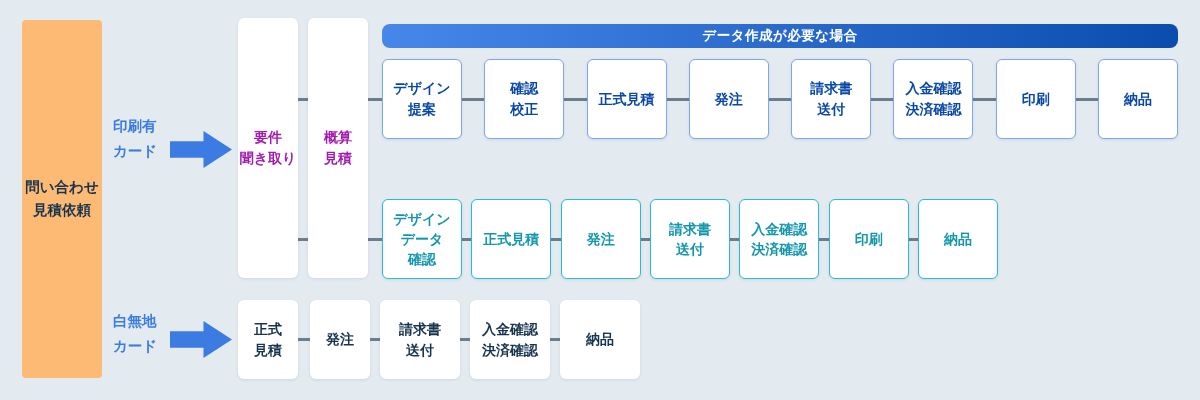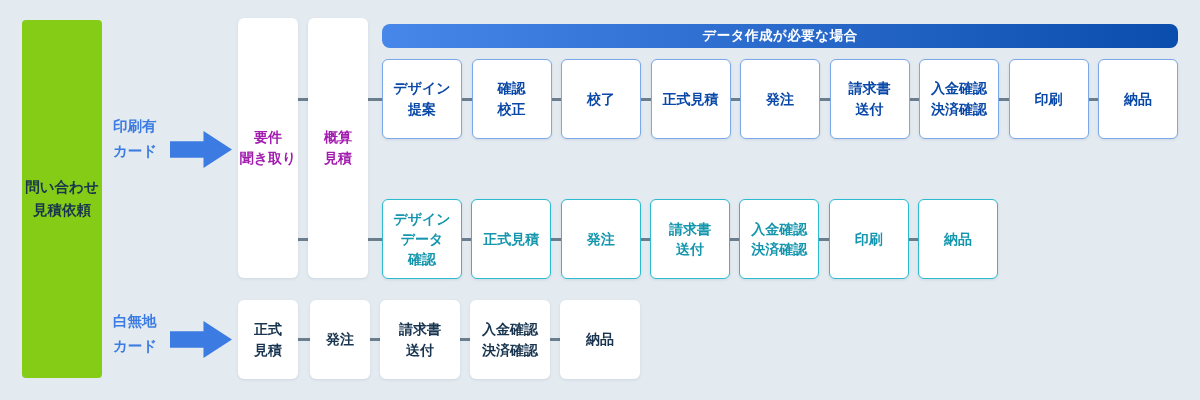--- a/index.html
+++ b/index.html
@@ -9,21 +9,21 @@
   }
   .stage{
     position:relative;
     width:1200px;height:400px;
     background:#e3eaf0;
     overflow:hidden;
   }
   
   .inquiry-box{
     position:absolute;left:22px;top:20px;width:80px;height:358px;
-    background:#84cc16;border-radius:4px;
+    background:#fdba74;border-radius:4px;
     display:flex;align-items:center;justify-content:center;
     color:#18344f;font-size:14.5px;font-weight:bold;
     text-align:center;line-height:1.6;white-space:pre-line;
   }
   
   .branch-label{
     position:absolute;width:62px;
     color:#3c7ce2;font-size:14.5px;font-weight:bold;
     line-height:1.72;white-space:pre-line;text-align:left;
   }
@@ -108,21 +108,20 @@
 聞き取り</div>
   <div class="step tall b">概算
 見積</div>
 
   <div class="hdr h1">データ作成が必要な場合</div>
   <div class="row r1">
     <div class="step">デザイン
 提案</div>
     <div class="step">確認
 校正</div>
-    <div class="step">校了</div>
     <div class="step">正式見積</div>
     <div class="step">発注</div>
     <div class="step">請求書
 送付</div>
     <div class="step">入金確認
 決済確認</div>
     <div class="step">印刷</div>
     <div class="step">納品</div>
   </div>
 

